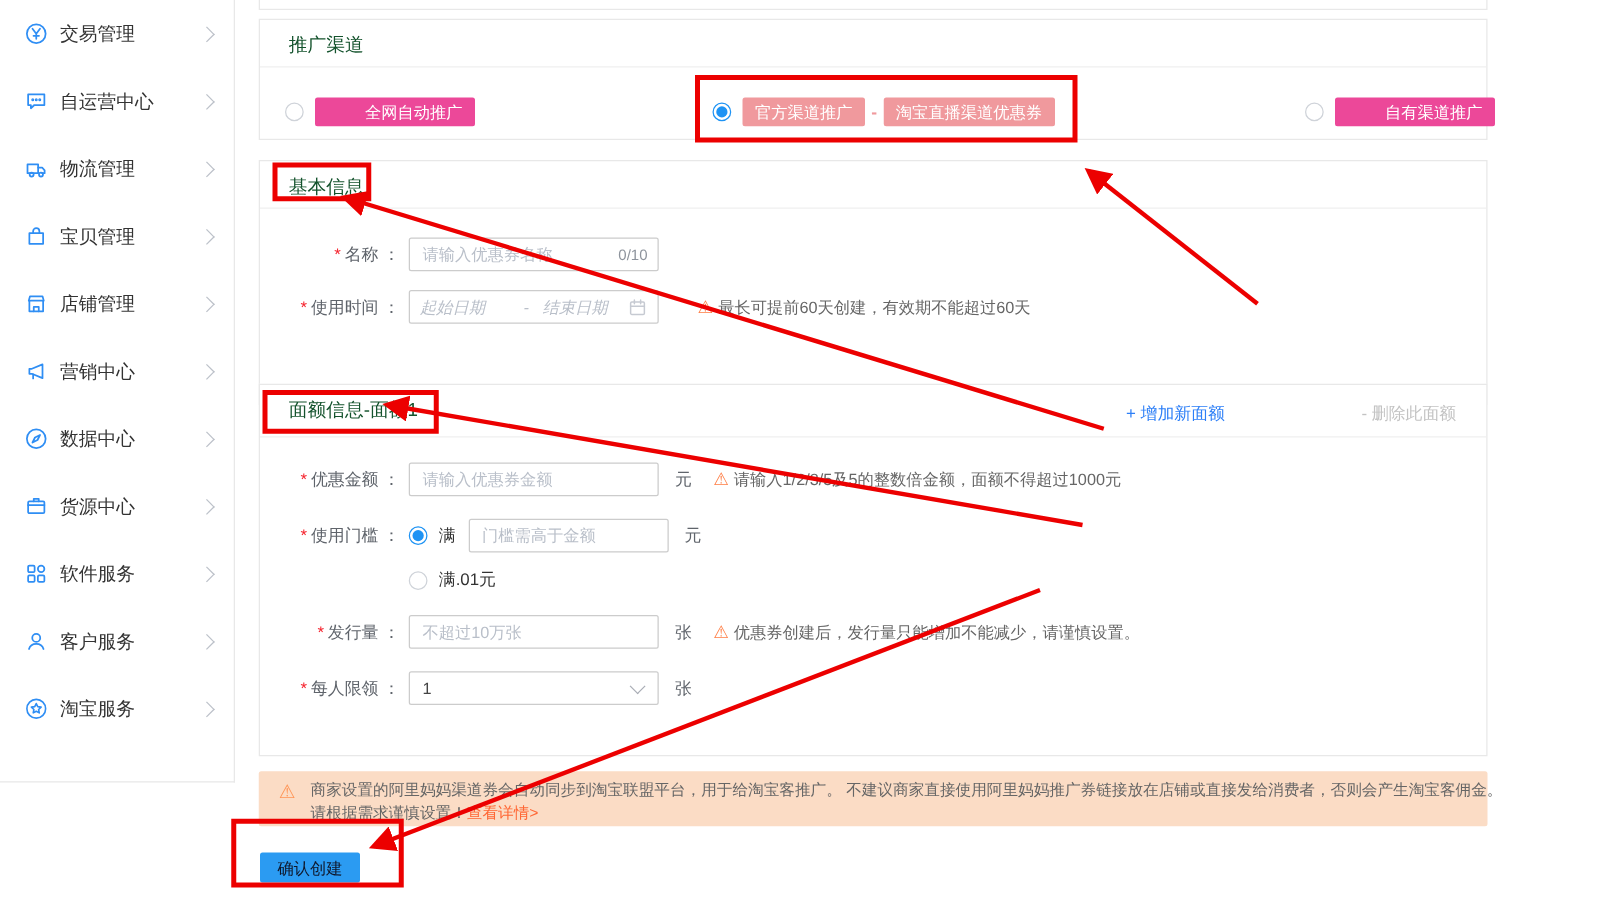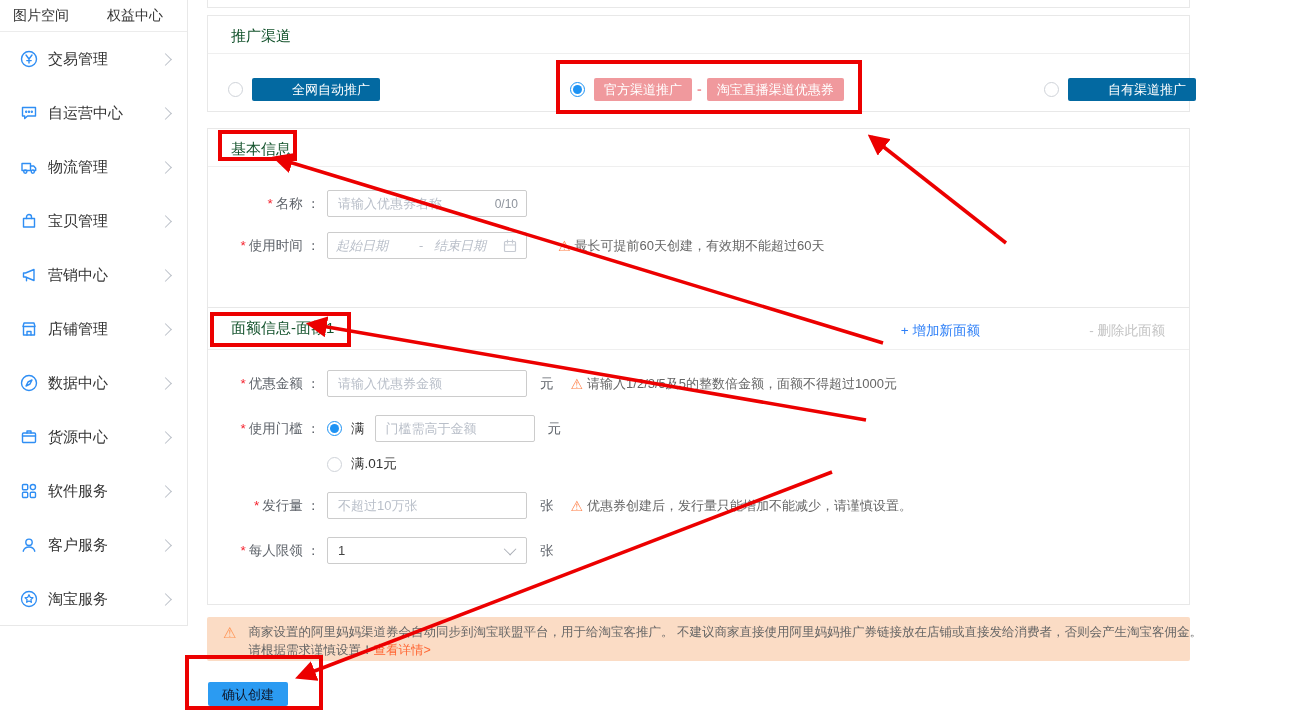--- a/index.html
+++ b/index.html
@@ -26,21 +26,21 @@
   .hdr-line{position:absolute;left:0;right:0;border-bottom:1px solid #efefef;}
 
   
   .opt{position:absolute;top:61px;height:24px;display:flex;align-items:center;}
   .radio{width:15px;height:15px;border:1px solid #cfd3d9;border-radius:50%;background:#fff;
          box-sizing:border-box;position:relative;flex:none;cursor:pointer;}
   .radio.on{border:1.5px solid #1e93f4;}
   .radio.on::after{content:"";position:absolute;left:50%;top:50%;width:9px;height:9px;margin:-4.5px 0 0 -4.5px;
                    border-radius:50%;background:#1e93f4;}
   .tag{color:#fff;font-size:13px;line-height:23px;padding:0 10px;border-radius:2px;white-space:nowrap;cursor:pointer;}
-  .tag.gray{background:#0369a1;padding-left:40px;}
+  .tag.gray{background:#ec4899;padding-left:40px;}
   .tag.pink{background:#f0999d;}
   .tagdash{color:#f0999d;font-weight:bold;margin:0 5px;}
   .opt .radio{margin-right:9px;}
 
   
   .row{position:absolute;left:0;width:100%;display:flex;align-items:center;height:27px;}
   .lbl{width:112px;text-align:right;color:#5f646b;font-size:13.5px;flex:none;white-space:nowrap;}
   .req{color:#f5222d;margin-right:3px;font-size:13.5px;}
   .inp{width:200px;height:27px;border:1px solid #ccc;border-radius:2px;padding:0 10px;margin-left:7px;
        box-sizing:border-box;font-size:13px;color:#333;background:#fff;outline:none;}
@@ -79,24 +79,20 @@
        font-family:"Liberation Sans","DejaVu Sans",sans-serif;}
 
   
   .redbox{border:4px solid #ec0000;background:transparent;pointer-events:none;z-index:50;}
   #arrows{left:0;top:0;width:1297px;height:727px;pointer-events:none;z-index:49;}
 </style>
 </head>
 <body>
 
 <div class="abs sidebar">
-  <div class="side-top">
-    <a>图片空间</a>
-    <a>权益中心</a>
-  </div>
 
   <div class="menu-item">
     <svg viewBox="0 0 20 20" fill="none" stroke="#2f8ef4" stroke-width="1.4" stroke-linecap="round" stroke-linejoin="round">
         <circle cx="10" cy="10" r="7.5"></circle>
         <path d="M7 6l3 4 3-4M10 10v4M7.8 11.6h4.4"></path>
       </svg>
     <span class="mlabel">交易管理</span>
     <span class="chev"></span>
   </div>
   <div class="menu-item">
@@ -122,33 +118,33 @@
   <div class="menu-item">
     <svg viewBox="0 0 20 20" fill="none" stroke="#2f8ef4" stroke-width="1.4" stroke-linecap="round" stroke-linejoin="round">
         <path d="M4.5 7.5h11V16h-11z"></path>
         <path d="M7.5 7.5V6a2.5 2.5 0 0 1 5 0v1.5"></path>
       </svg>
     <span class="mlabel">宝贝管理</span>
     <span class="chev"></span>
   </div>
   <div class="menu-item">
     <svg viewBox="0 0 20 20" fill="none" stroke="#2f8ef4" stroke-width="1.4" stroke-linecap="round" stroke-linejoin="round">
-        <path d="M15 4.5L6.5 8h-2v4h2L15 15.5z"></path>
-        <path d="M7.5 12.5v3.2"></path>
-      </svg>
-    <span class="mlabel">营销中心</span>
-    <span class="chev"></span>
-  </div>
-  <div class="menu-item">
-    <svg viewBox="0 0 20 20" fill="none" stroke="#2f8ef4" stroke-width="1.4" stroke-linecap="round" stroke-linejoin="round">
         <path d="M4 7.5L5 4h10l1 3.5"></path>
         <path d="M4.5 7.5h11V16h-11z"></path>
         <path d="M8 16v-3.5h4V16"></path>
       </svg>
     <span class="mlabel">店铺管理</span>
+    <span class="chev"></span>
+  </div>
+  <div class="menu-item">
+    <svg viewBox="0 0 20 20" fill="none" stroke="#2f8ef4" stroke-width="1.4" stroke-linecap="round" stroke-linejoin="round">
+        <path d="M15 4.5L6.5 8h-2v4h2L15 15.5z"></path>
+        <path d="M7.5 12.5v3.2"></path>
+      </svg>
+    <span class="mlabel">营销中心</span>
     <span class="chev"></span>
   </div>
   <div class="menu-item">
     <svg viewBox="0 0 20 20" fill="none" stroke="#2f8ef4" stroke-width="1.4" stroke-linecap="round" stroke-linejoin="round">
         <circle cx="10" cy="10" r="7.5"></circle>
         <path d="M7 13l2-4 4-2-2 4z"></path>
       </svg>
     <span class="mlabel">数据中心</span>
     <span class="chev"></span>
   </div>

